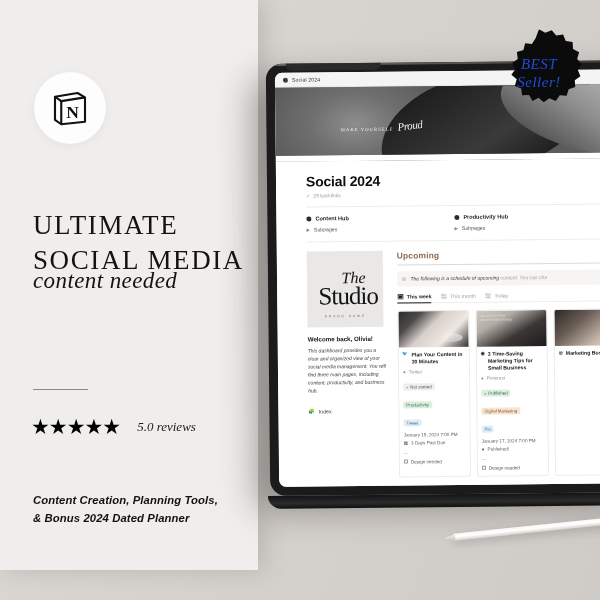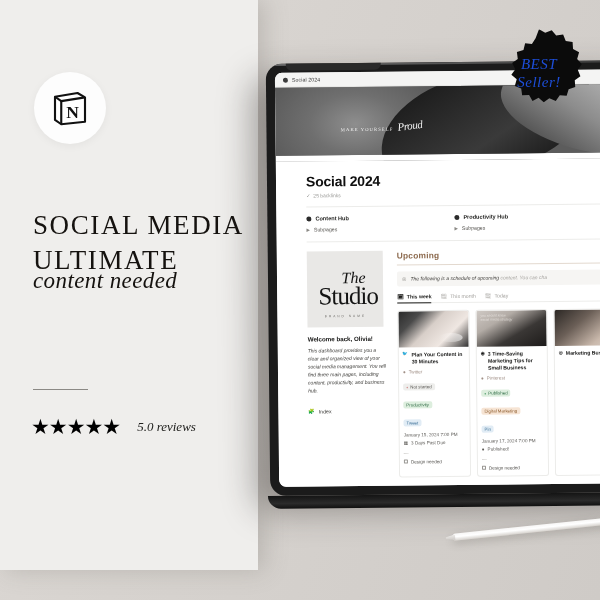--- a/index.html
+++ b/index.html
@@ -467,32 +467,36 @@
   <div class="notion-badge">
     <svg viewBox="0 0 64 64">
       <path d="M8 14 L44 8 L56 15 L56 54 L18 58 L8 51 Z" fill="#fff" stroke="#111" stroke-width="3.4" stroke-linejoin="round"></path>
       <path d="M8 14 L18 21 L56 15" fill="none" stroke="#111" stroke-width="3.4" stroke-linejoin="round"></path>
       <path d="M18 21 L18 58" fill="none" stroke="#111" stroke-width="3.4"></path>
       <text x="36" y="48" font-family="Liberation Serif, serif" font-size="28" font-weight="700" fill="#111" text-anchor="middle">N</text>
     </svg>
   </div>
 
   <div class="headline">
+    <div>ULTIMATE</div>
     <div>SOCIAL MEDIA</div>
-    <div>ULTIMATE</div>
   </div>
   <div class="sub-script">content needed</div>
 
   <div class="rule"></div>
 
   <div class="stars">
     <span class="st">★★★★★</span>
     <span class="reviews">5.0 reviews</span>
   </div>
 
+  <div class="blurb">
+    <div>Content Creation, Planning Tools,</div>
+    <div>&amp; Bonus 2024 Dated Planner</div>
+  </div>
 
   <div class="seller">
     <div class="star-shape"></div>
     <div class="txt">
       <span>BEST</span>
       <span>Seller!</span>
     </div>
   </div>
 
 

